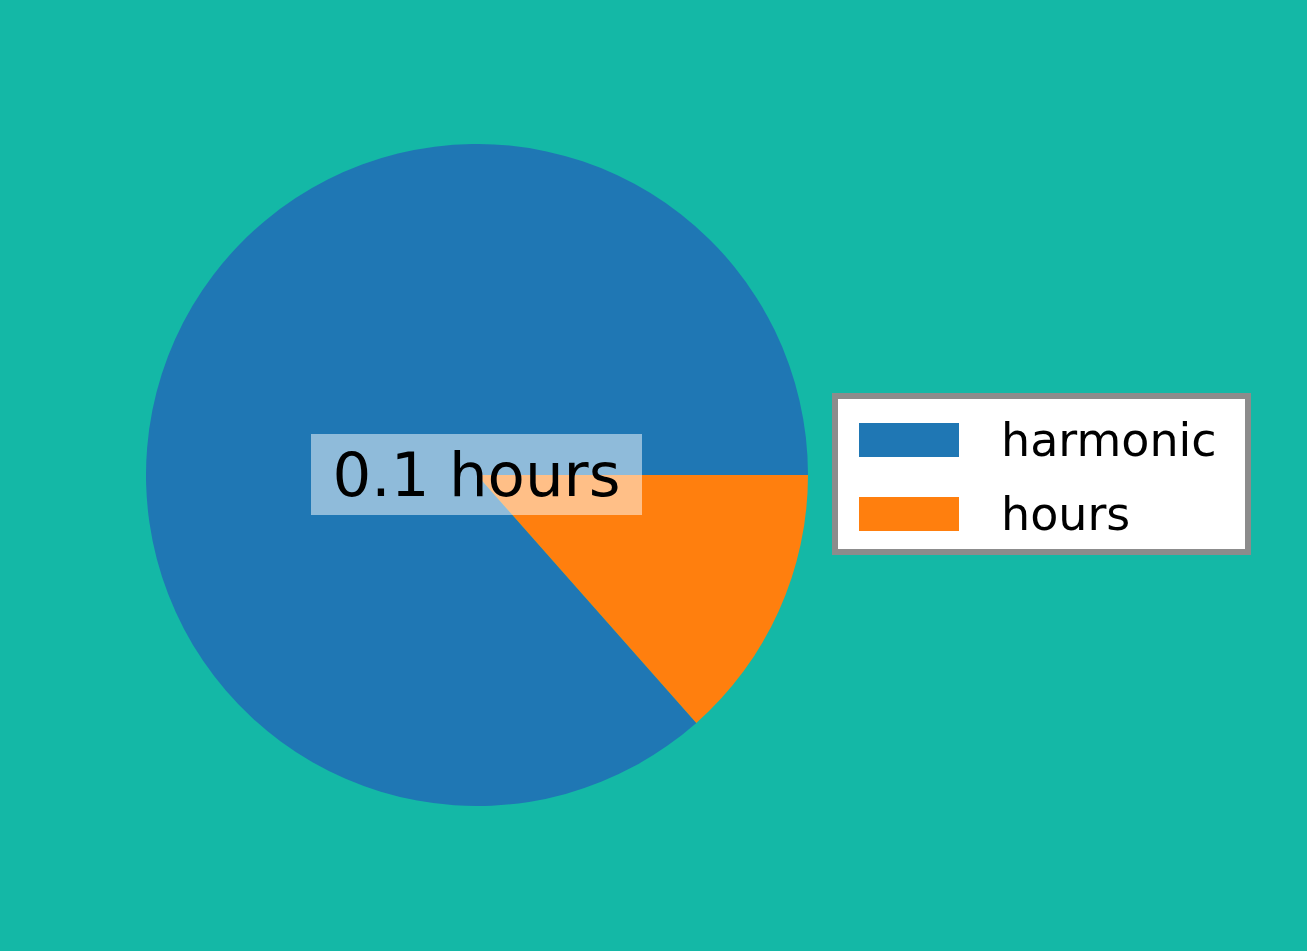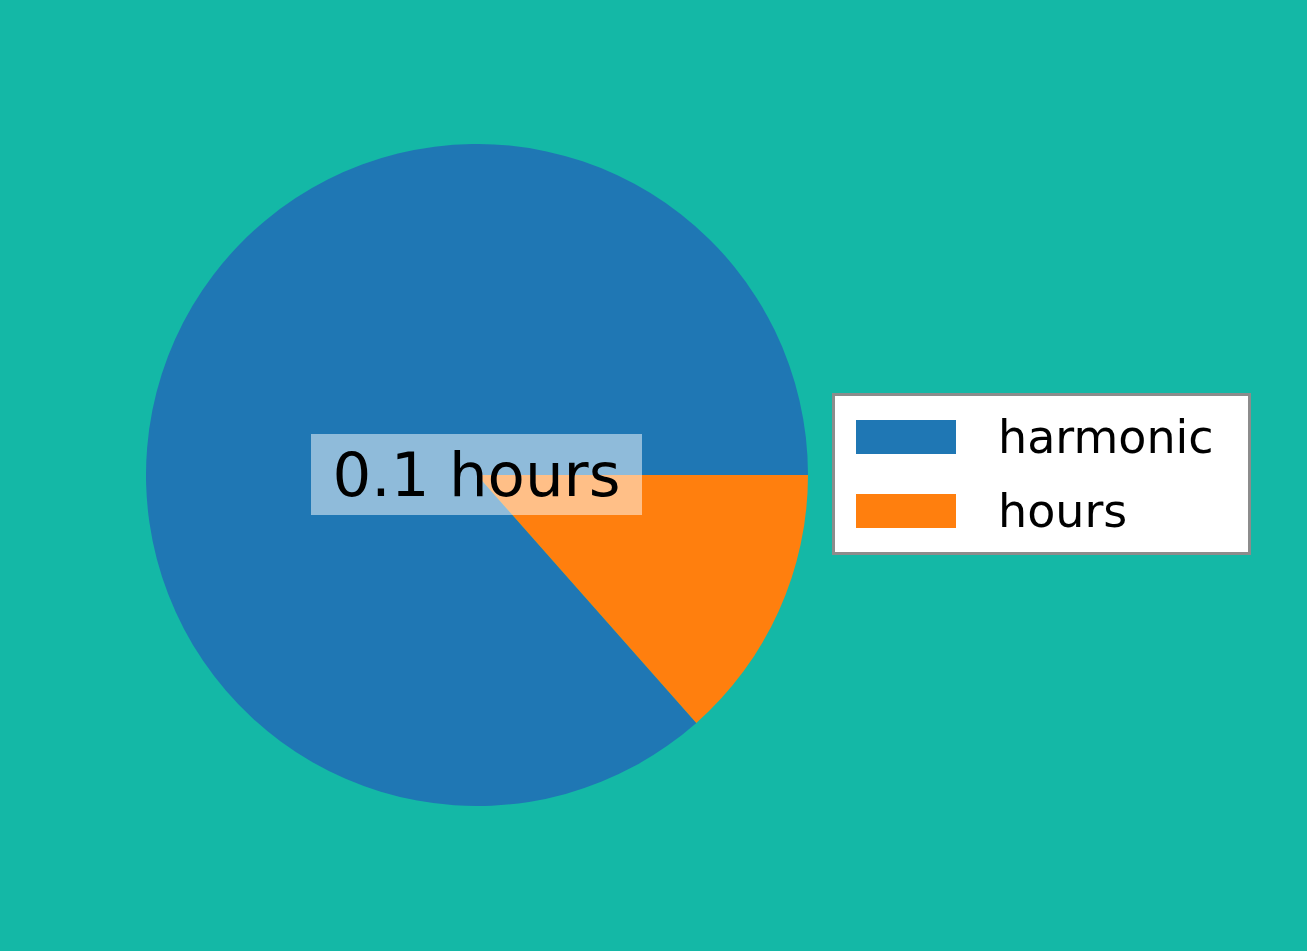--- a/index.html
+++ b/index.html
@@ -61,21 +61,21 @@
   }
 
   
   #legend {
     position: absolute;
     left: 832px;
     top: 393px;
     width: 419px;
     height: 162px;
     background: #ffffff;
-    border: 3px solid #eab308;
+    border: 6px solid #eab308;
     box-sizing: border-box;
     padding: 0;
   }
   .legend-row {
     position: absolute;
     left: 21px;
     height: 34px;
     display: flex;
     align-items: center;
   }

